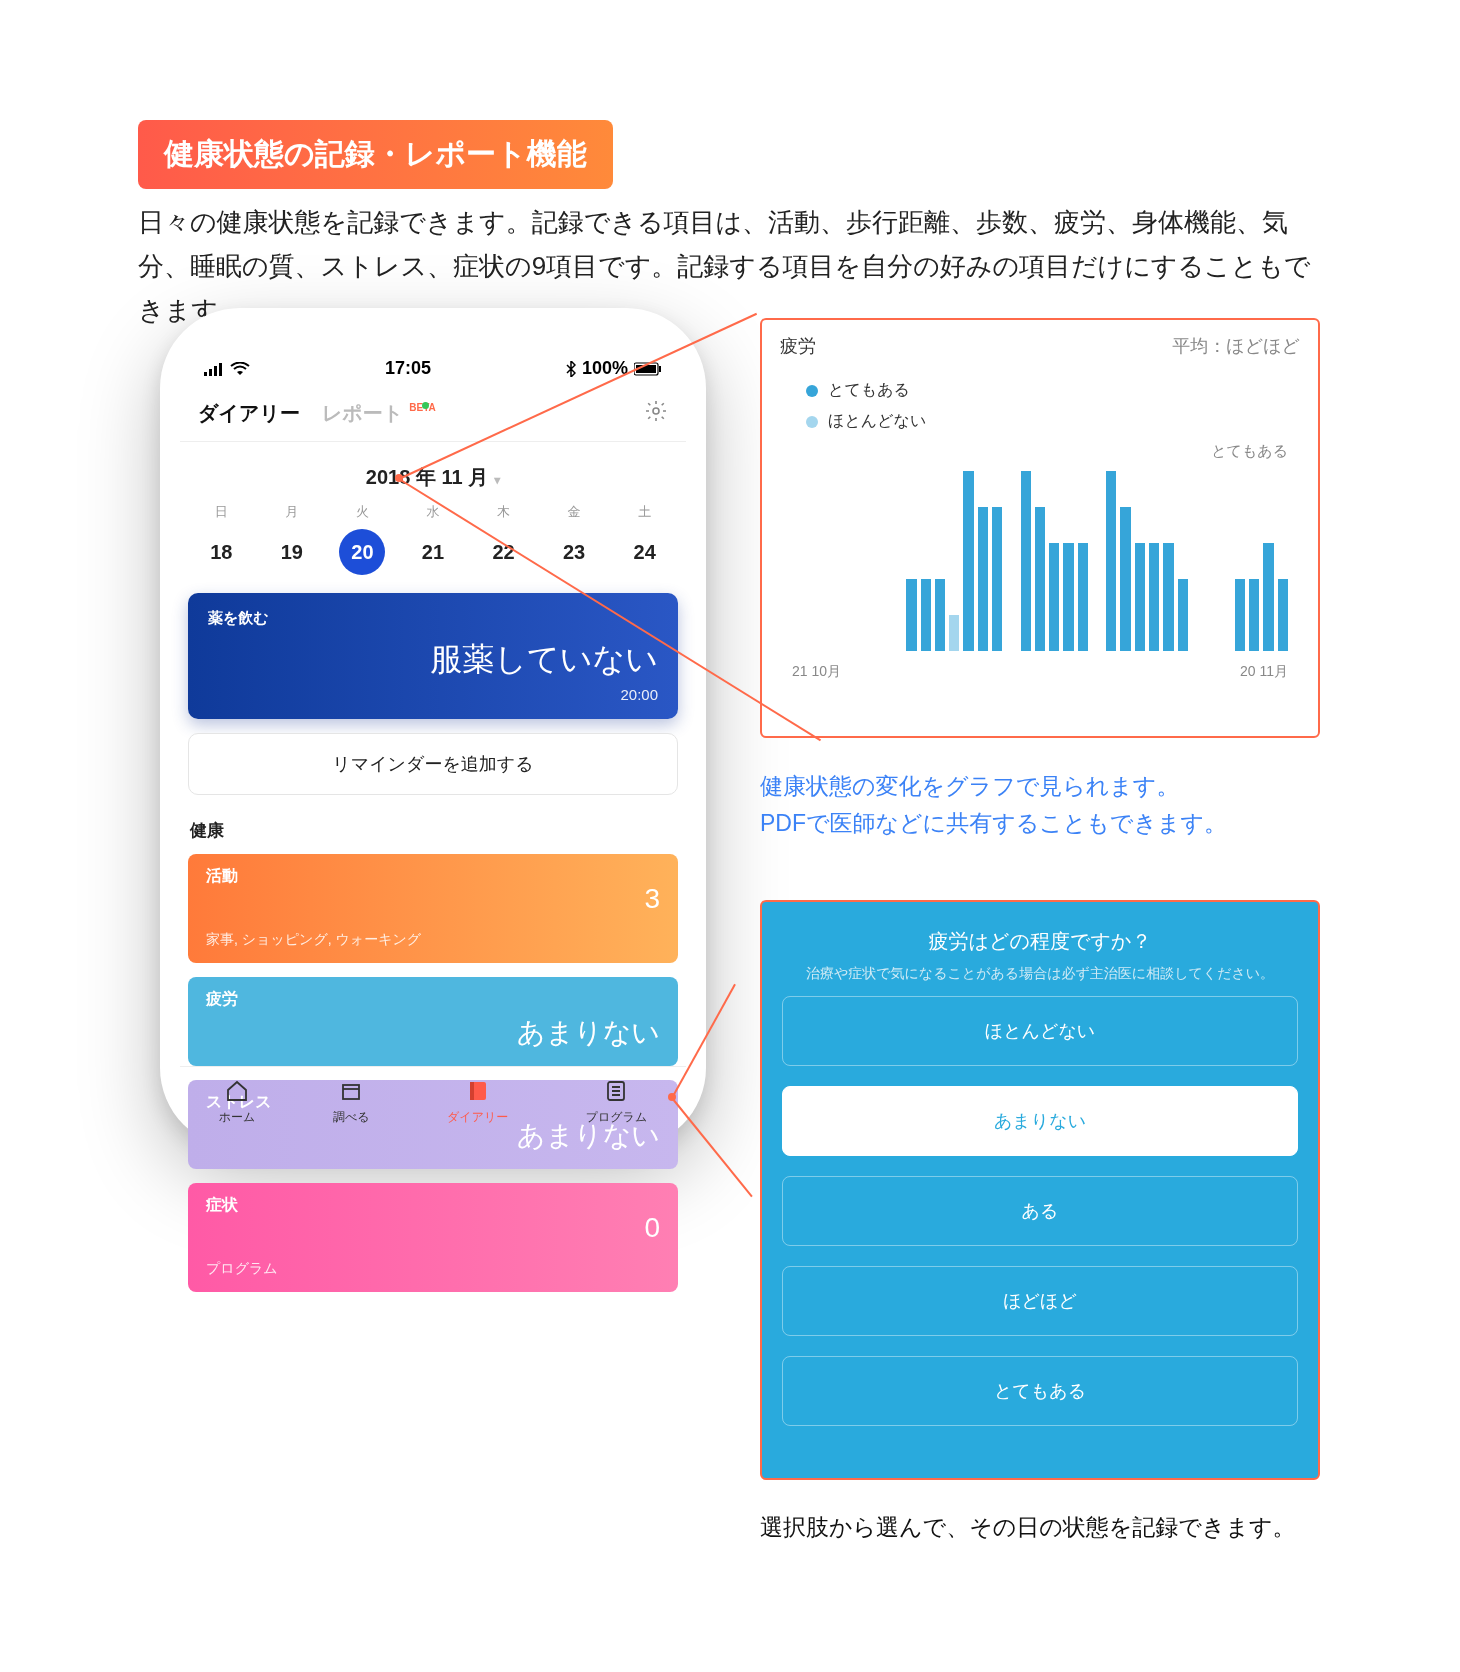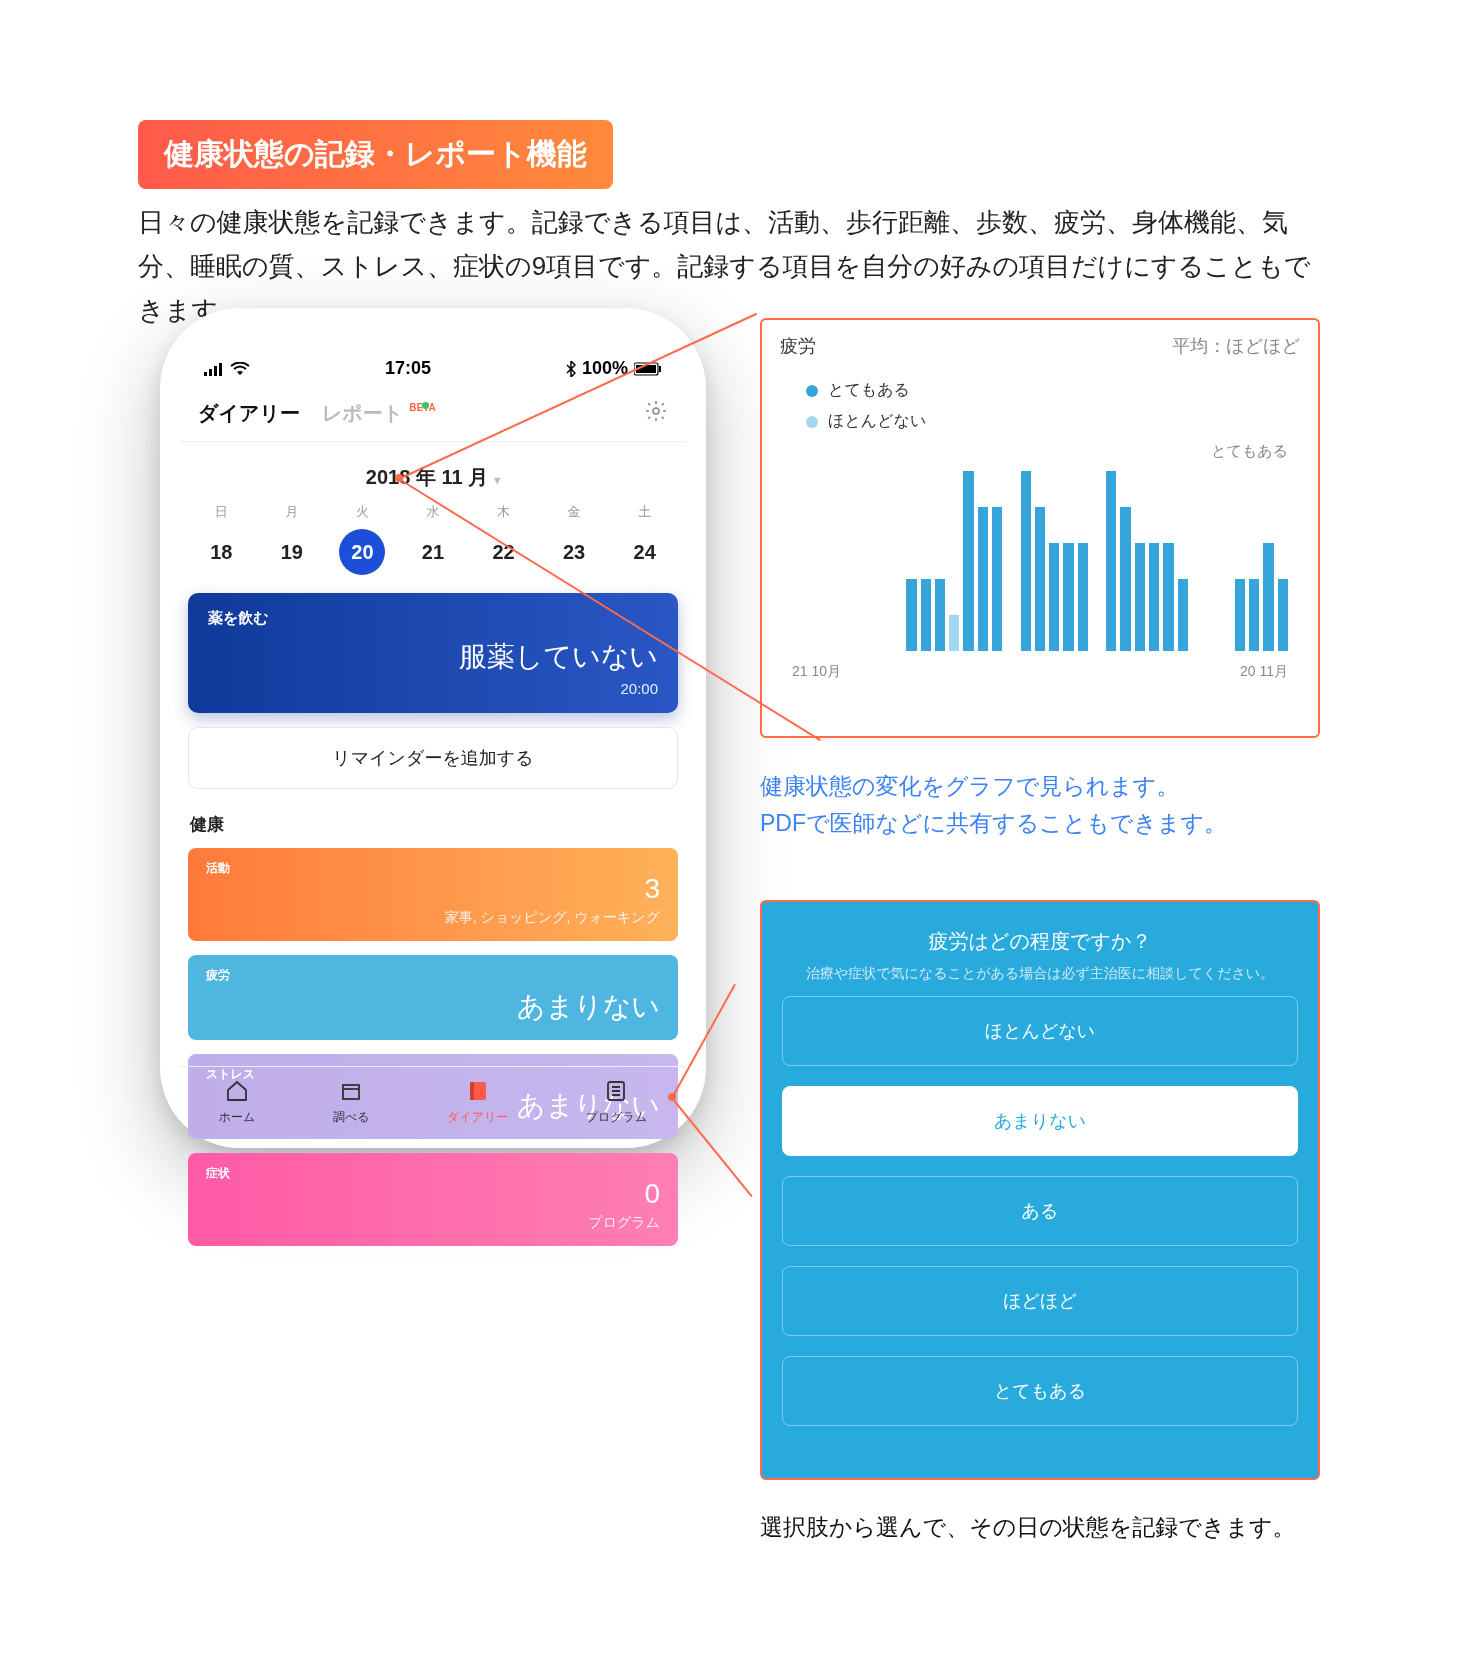--- a/index.html
+++ b/index.html
@@ -25,31 +25,31 @@
   .month { text-align:center; font-size:20px; font-weight:700; color:#222; padding:22px 0 12px; }
   .month .chev { font-size:12px; color:#bbb; margin-left:6px; }
 
   .weekrow { display:flex; justify-content:space-around; font-size:13px; color:#999; padding:0 6px 8px; }
   .dayrow { display:flex; justify-content:space-around; align-items:flex-start; padding:0 6px 18px; }
   .day { width:46px; height:46px; display:flex; align-items:center; justify-content:center; font-size:20px; font-weight:700; color:#222; border-radius:50%; }
   .day.sel { background:#1d4ed8; color:#fff; }
 
   .med-card { margin: 0 8px 14px; background: linear-gradient(90deg,#0f3a9a,#2a57c5); color:#fff; border-radius:10px; padding:16px 20px; box-shadow:0 6px 16px rgba(30,60,150,.3); }
   .med-top { font-size:15px; font-weight:700; margin-bottom:10px; }
-  .med-main { text-align:right; font-size:28px; font-weight:400; }
+  .med-main { text-align:right; font-size:32px; font-weight:400; }
   .med-time { text-align:right; font-size:15px; opacity:.9; margin-top:4px; }
 
   .reminder-btn { margin:0 8px 24px; border:1px solid #e5e5e5; border-radius:10px; background:#fff; text-align:center; padding:18px; font-size:18px; color:#222; }
 
   .section-label { font-size:17px; font-weight:700; color:#222; padding:0 10px 12px; }
 
   .hcard { margin:0 8px 14px; border-radius:8px; color:#fff; padding:12px 18px 14px; }
-  .hc-top { font-size:12px; font-weight:700; }
+  .hc-top { font-size:16px; font-weight:700; }
   .hc-val { text-align:right; font-size:28px; font-weight:400; margin-top:-4px; }
-  .hc-sub { text-align:right; font-size:14px; opacity:.85; margin-top:4px; font-weight:300; }
+  .hc-sub { font-size:14px; opacity:.85; margin-top:16px; font-weight:300; }
   .hc-activity { background: linear-gradient(90deg,#ff7a3a,#ffb25a); }
   .hc-fatigue  { background: linear-gradient(180deg,#4fb7df,#4fb7df); }
   .hc-stress   { background: linear-gradient(90deg,#bfaeea,#c7b7ee); }
   .hc-symptom  { background: linear-gradient(90deg,#ff5aa6,#ff7fb3); }
   .hc-fatigue .hc-top, .hc-stress .hc-top { padding-bottom:8px; }
 
   .bottomnav { position:absolute; left:20px; right:20px; bottom:22px; display:flex; justify-content:space-around; border-top:1px solid #eee; padding-top:10px; }
   .bn-item { display:flex; flex-direction:column; align-items:center; gap:4px; font-size:12px; color:#333; }
   .bn-item.active { color:#ff5a4a; }
   .bn-icon { width:28px; height:28px; display:flex; align-items:center; justify-content:center; }

